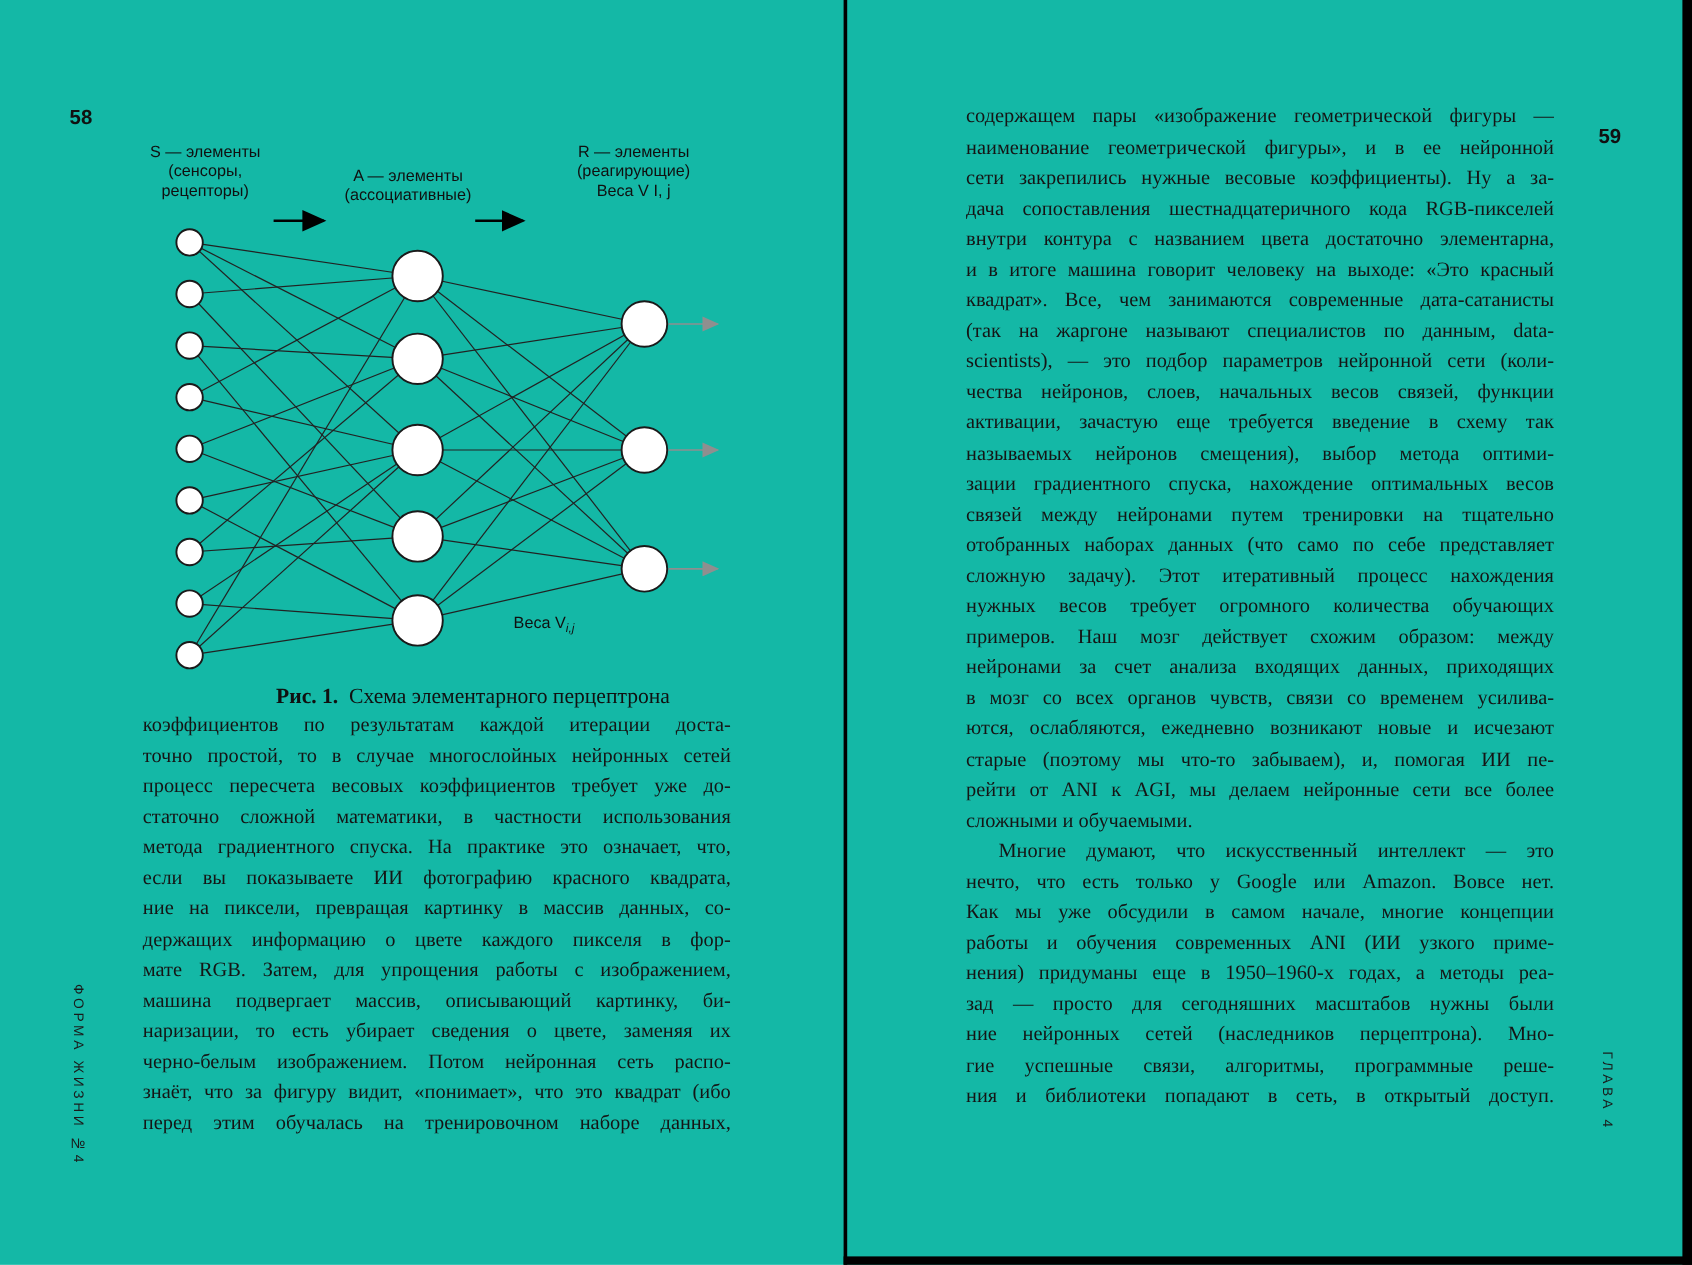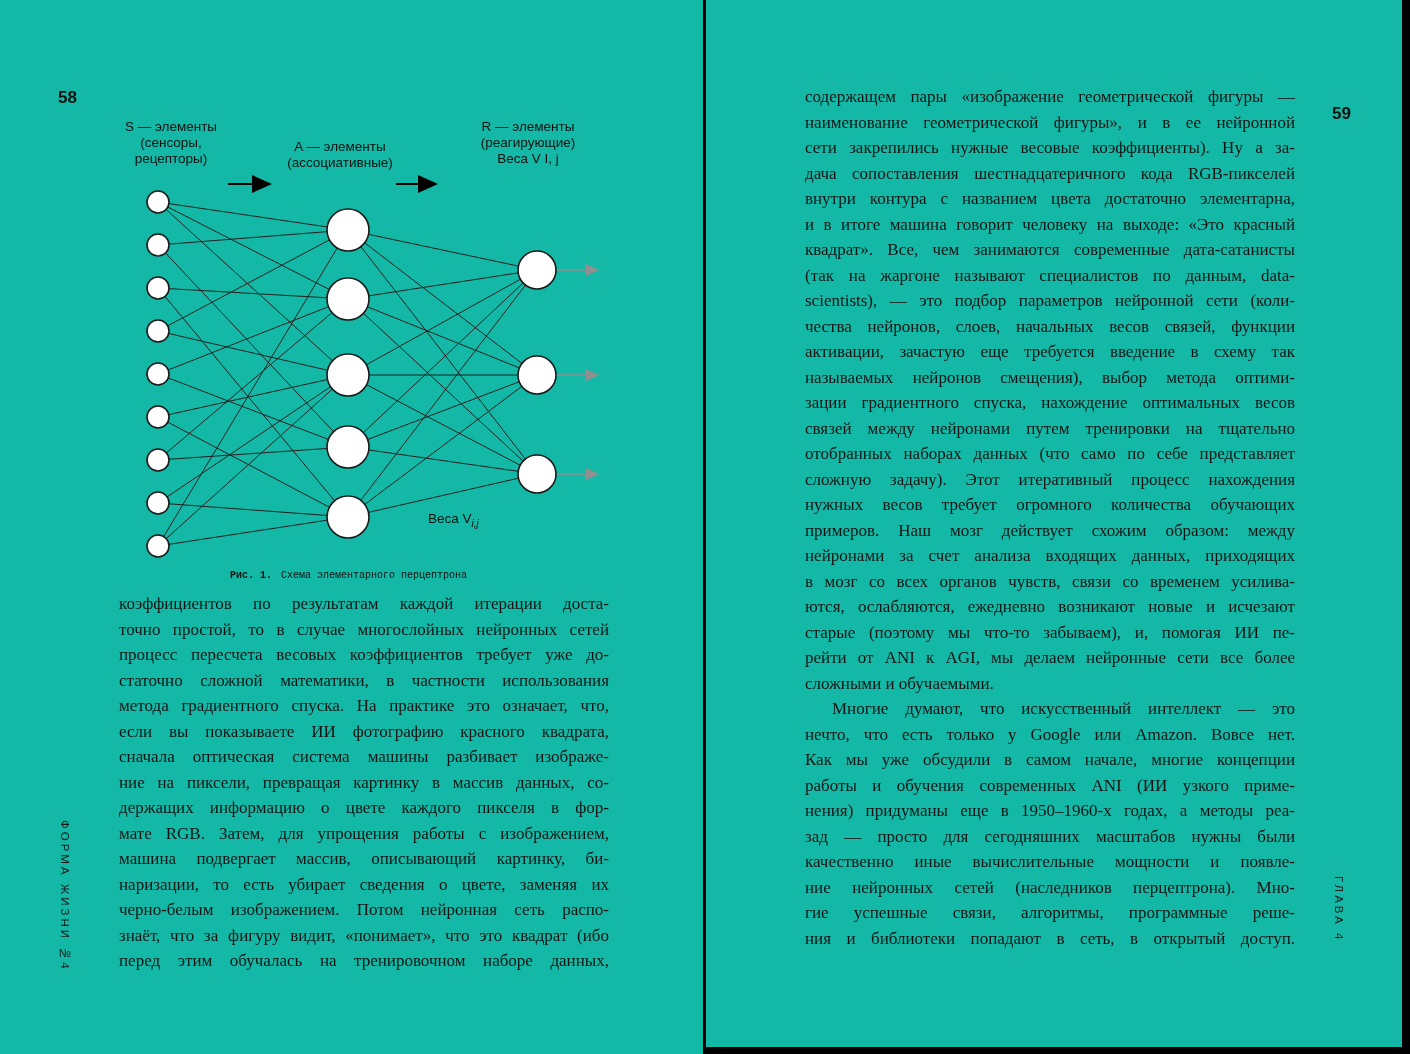--- a/index.html
+++ b/index.html
@@ -41,22 +41,22 @@
   .a-label { left:264px; top:112px; width:152px;text-align:center; }
   .r-label { left:447px; top:92px;  width:162px; }
   .weights {
     position:absolute; left:428px; top:484px;
     font-family:"Liberation Sans","DejaVu Sans",sans-serif;
     font-size:13.5px; color:#101010;
   }
   .weights .wsub { font-size:10px; font-style:italic; vertical-align:sub; }
   .caption {
     position:absolute; left:230px; top:543px;
-    font-family:Liberation Mono, monospace;
-    font-size:10px; color:#101010; white-space:nowrap;
+    font-family:Liberation Serif, serif;
+    font-size:18px; color:#101010; white-space:nowrap;
   }
   .caption .capb { font-weight:bold; margin-right:9px; }
 
   
   .margin-vert {
     position:absolute;
     font-family:"Liberation Sans","DejaVu Sans",sans-serif;
     font-size:11.5px; letter-spacing:3px; color:#1a1a1a;
     writing-mode:vertical-rl; width:16px; white-space:nowrap;
   }
@@ -194,21 +194,20 @@
       </div>
     </div>
 
     <div class="bodytext left-body">
         <div class="tline">коэффициентов по результатам каждой итерации доста-</div>
         <div class="tline">точно простой, то в случае многослойных нейронных сетей</div>
         <div class="tline">процесс пересчета весовых коэффициентов требует уже до-</div>
         <div class="tline">статочно сложной математики, в частности использования</div>
         <div class="tline">метода градиентного спуска. На практике это означает, что,</div>
         <div class="tline">если вы показываете ИИ фотографию красного квадрата,</div>
-        <div class="tline">сначала оптическая система машины разбивает изображе-</div>
         <div class="tline">ние на пиксели, превращая картинку в массив данных, со-</div>
         <div class="tline">держащих информацию о цвете каждого пикселя в фор-</div>
         <div class="tline">мате RGB. Затем, для упрощения работы с изображением,</div>
         <div class="tline">машина подвергает массив, описывающий картинку, би-</div>
         <div class="tline">наризации, то есть убирает сведения о цвете, заменяя их</div>
         <div class="tline">черно-белым изображением. Потом нейронная сеть распо-</div>
         <div class="tline">знаёт, что за фигуру видит, «понимает», что это квадрат (ибо</div>
         <div class="tline">перед этим обучалась на тренировочном наборе данных,</div>
       </div>
 
@@ -246,21 +245,20 @@
           <div class="tline">рейти от ANI к AGI, мы делаем нейронные сети все более</div>
           <div class="tline end">сложными и обучаемыми.</div>
         </div>
       <div>
           <div class="tline ind">Многие думают, что искусственный интеллект — это</div>
           <div class="tline">нечто, что есть только у Google или Amazon. Вовсе нет.</div>
           <div class="tline">Как мы уже обсудили в самом начале, многие концепции</div>
           <div class="tline">работы и обучения современных ANI (ИИ узкого приме-</div>
           <div class="tline">нения) придуманы еще в 1950–1960-х годах, а методы реа-</div>
           <div class="tline">зад — просто для сегодняшних масштабов нужны были</div>
-          <div class="tline">качественно иные вычислительные мощности и появле-</div>
           <div class="tline">ние нейронных сетей (наследников перцептрона). Мно-</div>
           <div class="tline">гие успешные связи, алгоритмы, программные реше-</div>
           <div class="tline">ния и библиотеки попадают в сеть, в открытый доступ.</div>
         </div>
     </div>
 
     <div class="margin-vert right-margin-text">ГЛАВА 4</div>
   </div>
 
   <div class="divider"></div>

